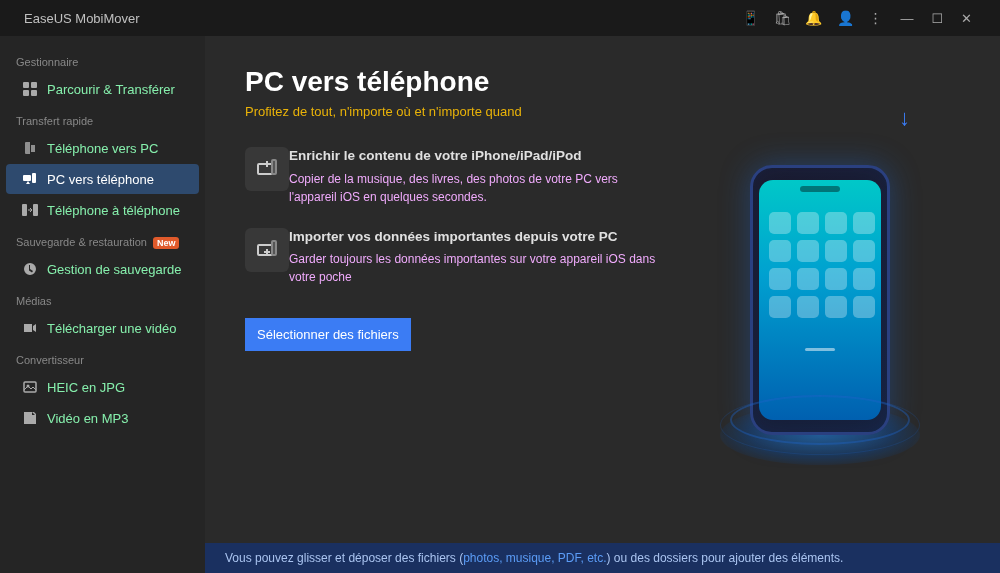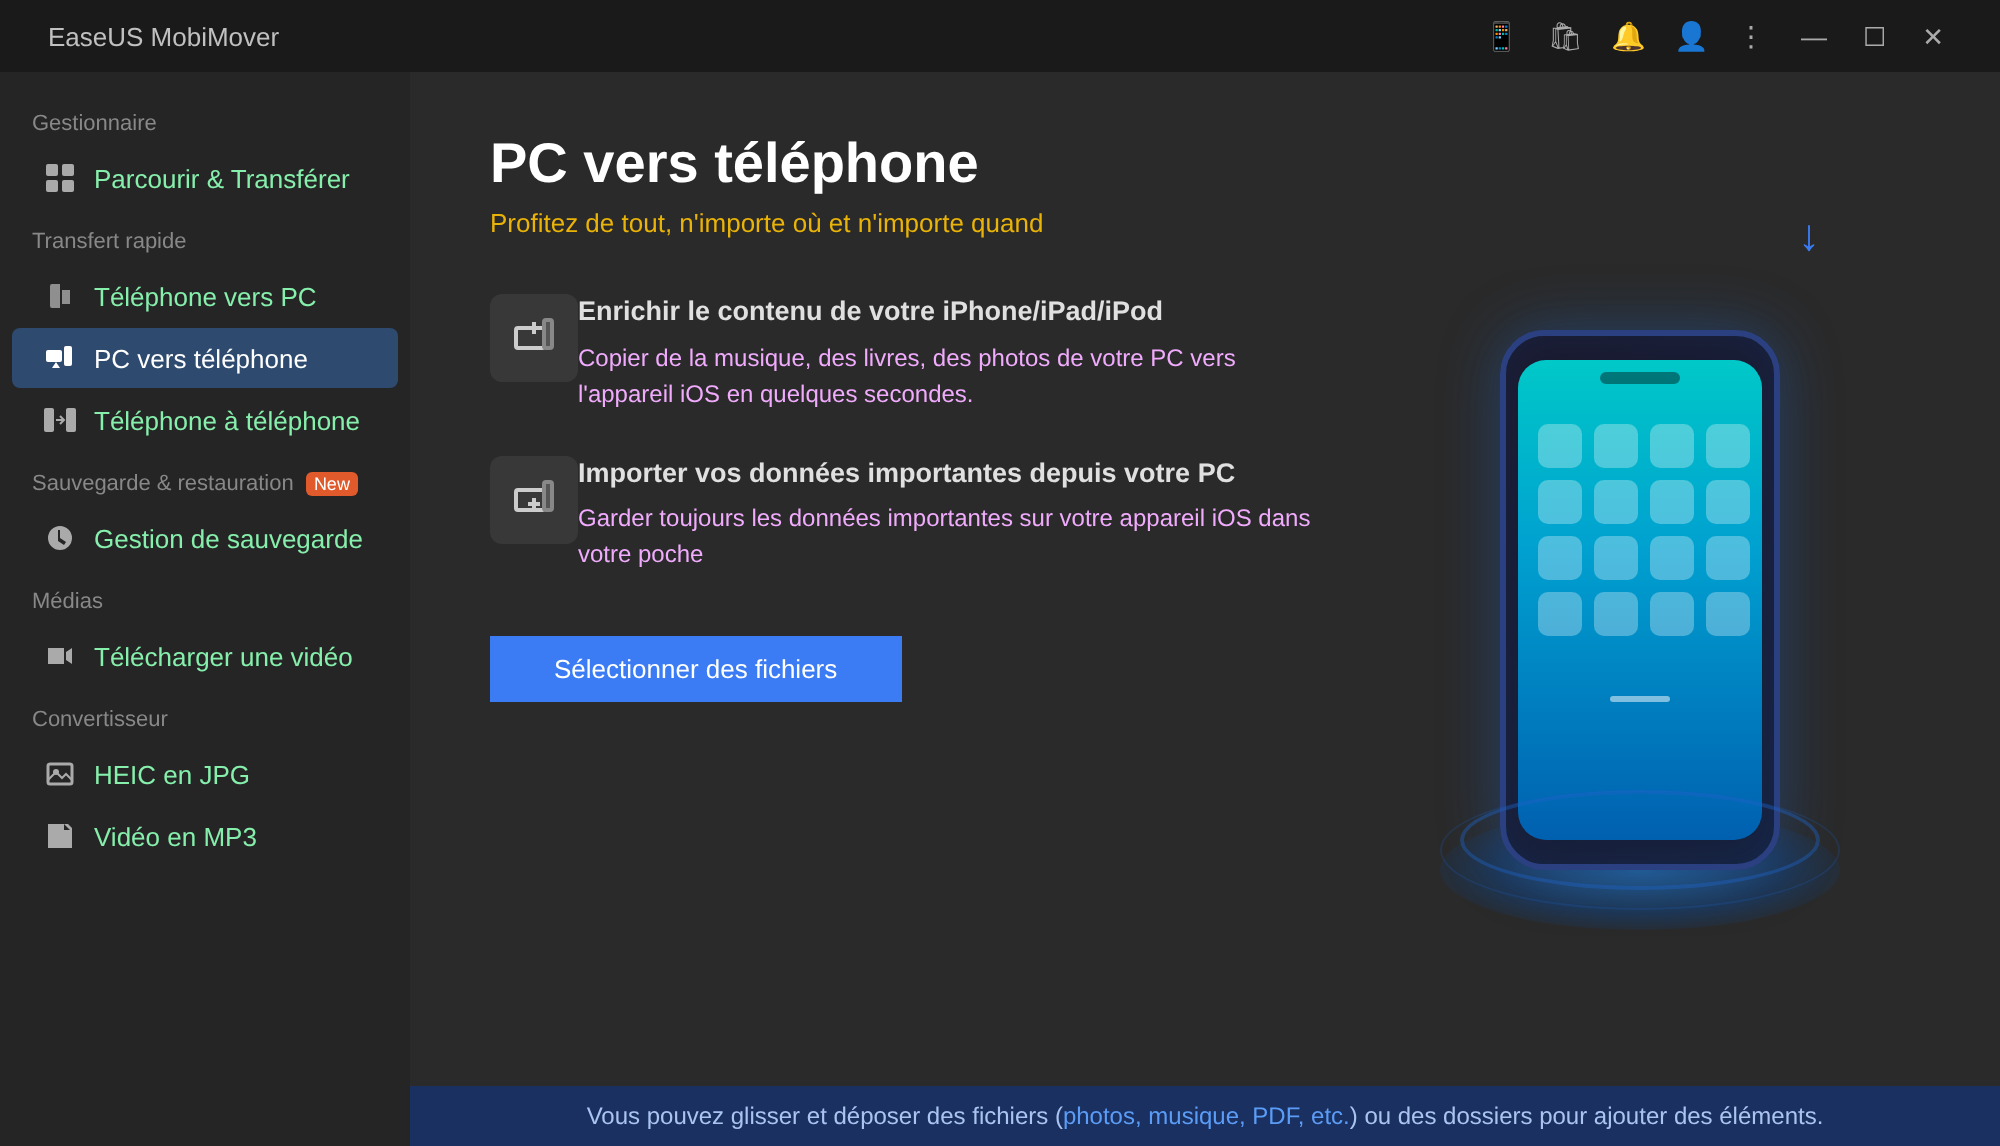--- a/index.html
+++ b/index.html
@@ -100,21 +100,21 @@
     .sidebar-item.active .sidebar-item-icon {
       color: #fff;
     }
     .new-badge {
       background: #e05a2b;
       color: #fff;
       font-size: 9px;
       padding: 1px 4px;
       border-radius: 3px;
       margin-left: 3px;
-      font-weight: normal;
+      font-weight: bold;
       margin-top: 28px;
     }
 
     
     .content {
       flex: 1;
       background: #2a2a2a;
       display: flex;
       flex-direction: column;
       position: relative;
@@ -171,21 +171,21 @@
     .feature-text-desc {
       font-size: 12px;
       color: #f0abfc;
       line-height: 1.5;
     }
 
     .select-files-btn {
       background: #3b7cf4;
       color: #fff;
       border: none;
-      padding: 9px 32px;
+      padding: 9px 12px;
       border-radius: 0;
       font-size: 13px;
       cursor: pointer;
       margin-top: 10px;
       font-weight: 500;
     }
 
     
     .content-right {
       width: 280px;
@@ -262,21 +262,21 @@
       color: #3b7cf4;
       font-size: 22px;
     }
 
     
     .status-bar {
       background: #1a3060;
       padding: 8px 20px;
       font-size: 12px;
       color: #aac4f0;
-      text-align: center;
+      text-align: left;
       flex-shrink: 0;
     }
     .status-bar-links {
       color: #5b9cf6;
     }
 
     
     .icon-svg {
       width: 16px;
       height: 16px;

